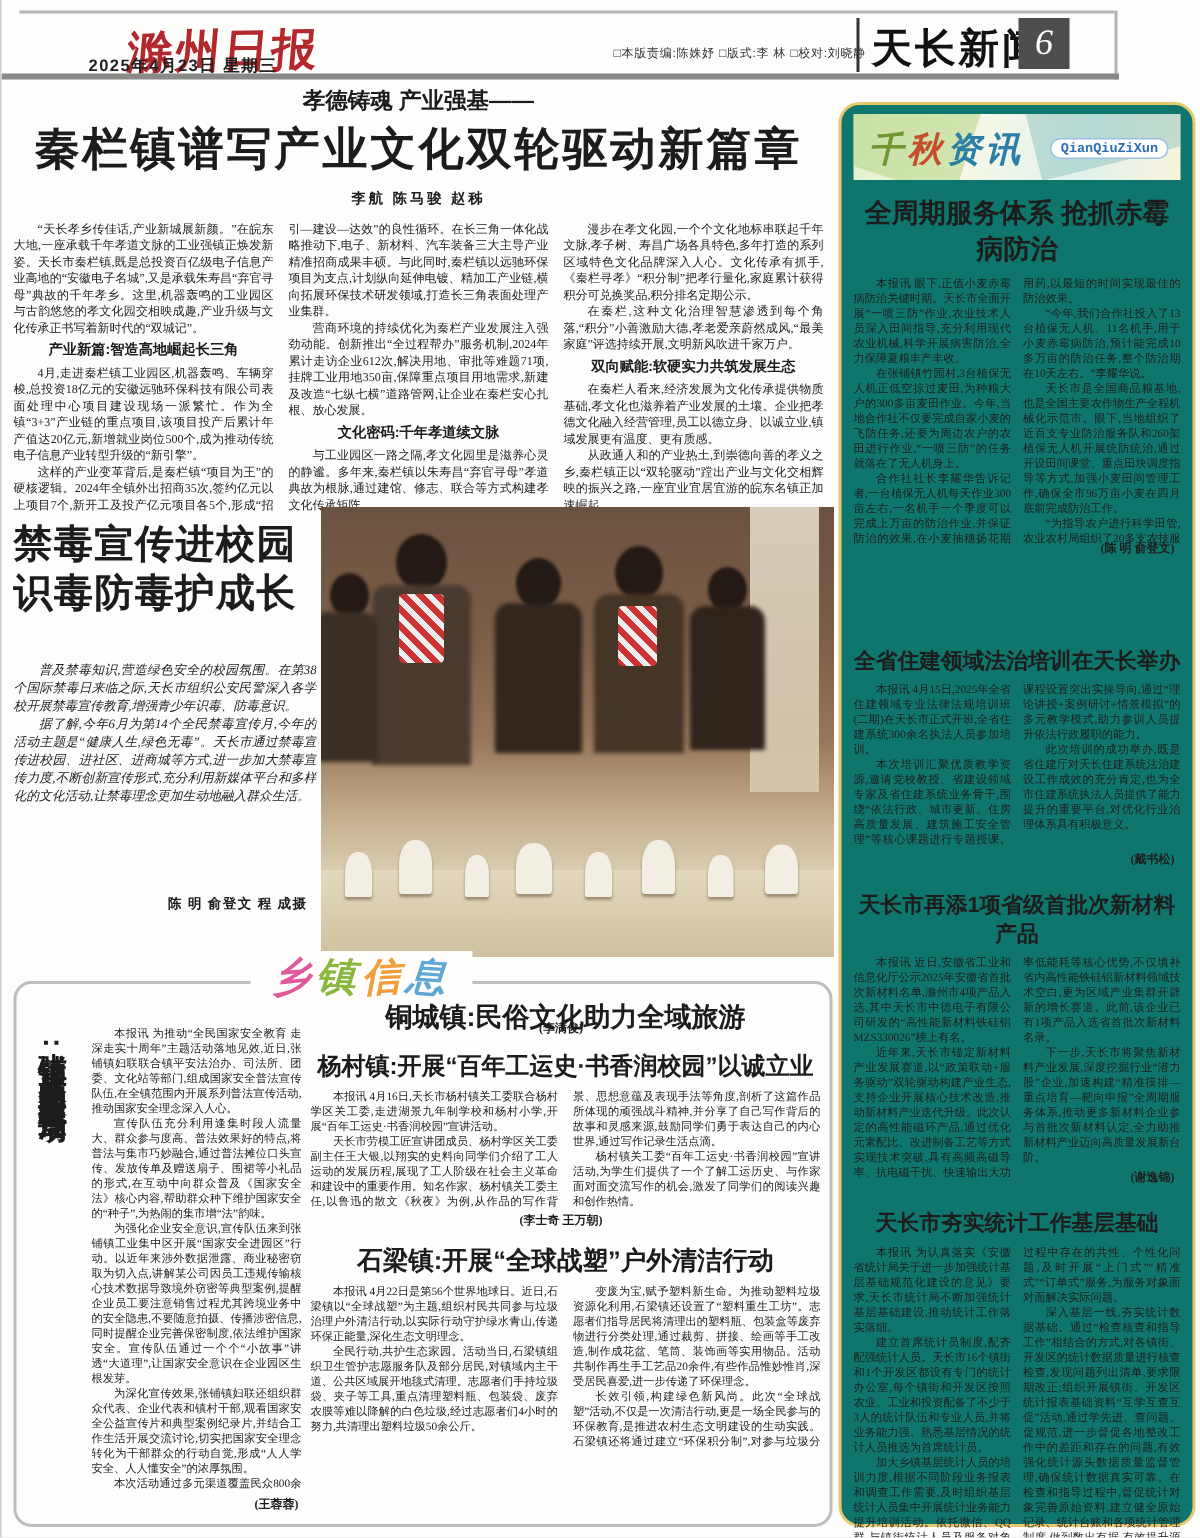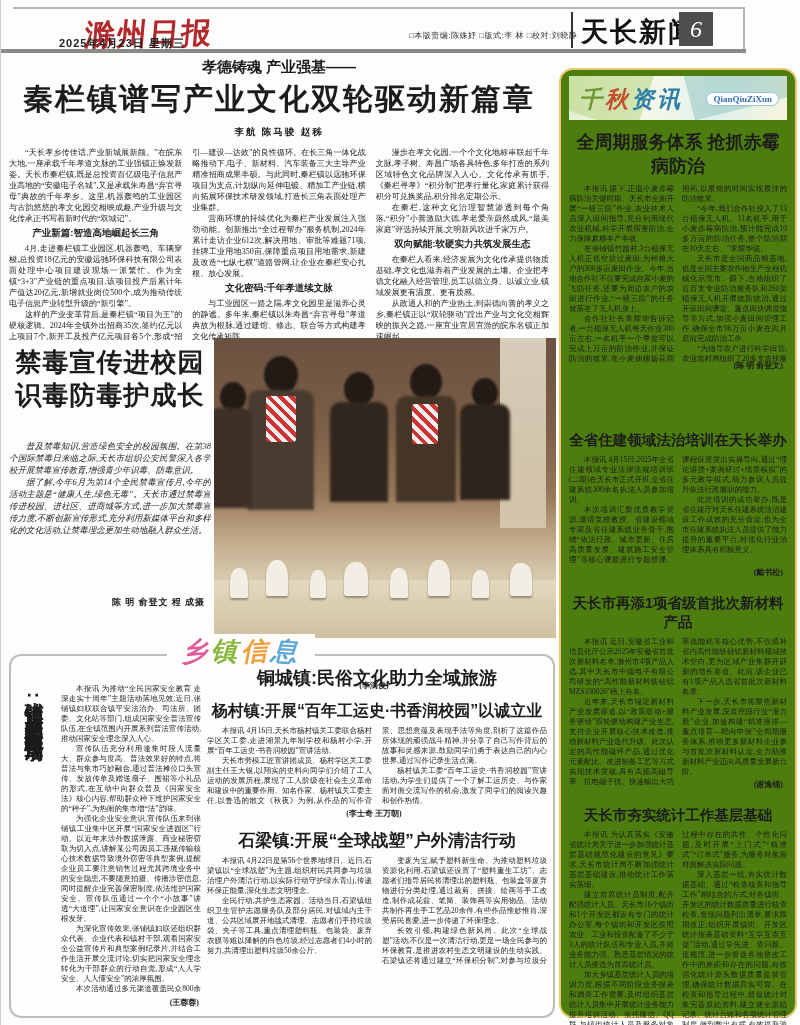--- a/index.html
+++ b/index.html
@@ -28,45 +28,45 @@
   .headline{text-align:center;font-size:30px;font-weight:bold;font-family:"Liberation Sans",sans-serif;
             letter-spacing:2px;margin-top:2px;}
   .byline-center{text-align:center;font-size:9.5px;font-weight:bold;margin-top:6px;letter-spacing:2px;}
   .main-cols{margin-top:8px;height:196px;column-count:3;column-gap:10px;overflow:hidden;}
   .main-cols p,.body-cols p,.body-single p{margin:0;font-size:8px;line-height:11px;
         text-align:justify;text-indent:2em;}
   .main-cols h4,.body-cols h4{margin:3px 0;font-size:9.5px;text-align:center;
         font-family:"Liberation Sans",sans-serif;font-weight:bold;}
   
   .drug{position:absolute;left:8px;top:346px;width:202px;height:290px;}
-  .drug-title{font-size:26px;font-weight:bold;text-align:center;line-height:33px;letter-spacing:1px;
+  .drug-title{font-size:26px;font-weight:bold;text-align:left;line-height:33px;letter-spacing:1px;
               font-family:"Liberation Serif",serif;}
   .drug-body{margin-top:28px;overflow:hidden;height:150px;}
   .drug-body p{margin:0;font-size:8.5px;line-height:12px;font-style:italic;text-align:justify;text-indent:2em;color:#222;}
   .drug-byline{margin-top:6px;text-align:right;font-size:9px;font-weight:bold;letter-spacing:1px;padding-right:6px;}
   
   .photo{position:absolute;left:213px;top:338px;width:342px;height:300px;overflow:hidden;
          background:linear-gradient(180deg,#6b5140 0%,#7c5f47 30%,#97775a 52%,#c3ac8c 68%,#dccfb4 82%,#cdbfa4 100%);}
   .ph-banner{position:absolute;right:10px;top:0;width:46px;height:190px;background:linear-gradient(180deg,#e9e2cf,#d9cdb2);opacity:.85;}
   .ph-head{position:absolute;border-radius:50%;background:#231a15;filter:blur(1px);}
   .ph-body{position:absolute;border-radius:10px 10px 0 0;background:#3a2d24;filter:blur(1.5px);}
   .ph-scarf{position:absolute;background:
       repeating-linear-gradient(45deg,#c33 0 4px,#eee 4px 8px);border-radius:3px;filter:blur(.5px);}
   .ph-table{position:absolute;left:0;bottom:0;width:100%;height:58px;background:linear-gradient(180deg,#e4d9bf,#cfc1a0);}
   .ph-item{position:absolute;background:#f2eee3;border-radius:45% 45% 8% 8%;box-shadow:0 2px 2px rgba(90,70,50,.5);}
   
   .right-col{position:absolute;left:558px;top:68px;width:238px;height:950px;border:2px solid #e8c86d;
-             border-radius:14px;background:#4d7c0f;box-sizing:border-box;padding:6px 8px;}
+             border-radius:14px;background:#0f766e;box-sizing:border-box;padding:6px 8px;}
   .qq-banner{position:relative;height:44px;overflow:hidden;background:linear-gradient(105deg,#e4efce 0%,#f5f8e8 38%,#e0f0ec 70%,#f8f4dc 100%);}
   .qq-shape1{position:absolute;left:-12px;top:-16px;width:90px;height:60px;background:#a9cf6e;opacity:.45;transform:rotate(18deg);}
   .qq-shape2{position:absolute;right:-10px;top:-20px;width:110px;height:52px;background:#63b0a8;opacity:.35;transform:rotate(-14deg);}
   .qq-title{position:absolute;left:10px;top:8px;font-size:23px;font-weight:bold;font-style:italic;letter-spacing:3px;}
   .qq-c0{color:#6f9832;} .qq-c1{color:#c44f2e;} .qq-c2{color:#2e7fa8;} .qq-c3{color:#2e7fa8;}
   .qq-sub{position:absolute;right:8px;top:16px;font-size:9px;font-weight:bold;color:#2f6db5;
-          font-family:Liberation Serif, serif;background:#fff;border:1px solid #9cc0e2;
+          font-family:Liberation Mono, monospace;background:#fff;border:1px solid #9cc0e2;
           border-radius:8px;padding:1px 6px;}
   .r-title1{margin-top:10px;text-align:center;font-size:18px;font-weight:bold;font-family:"Liberation Sans",sans-serif;}
   .r-title{text-align:center;font-size:14.5px;font-weight:bold;font-family:"Liberation Sans",sans-serif;}
   .body-cols{column-count:2;column-gap:8px;overflow:hidden;}
   .body-cols p{font-size:7.5px;line-height:10px;}
   .r-byline{text-align:right;font-size:8px;font-weight:bold;padding-right:4px;margin-top:-10px;}
   .h-b1{height:186px;margin-top:6px;} .h-b2{height:122px;margin-top:5px;}
   .h-b3{height:152px;margin-top:5px;} .h-b4{height:244px;margin-top:5px;}
   .mt-art2{margin-top:60px;} .mt-art3{margin-top:16px;} .mt-art4{margin-top:16px;}
   

